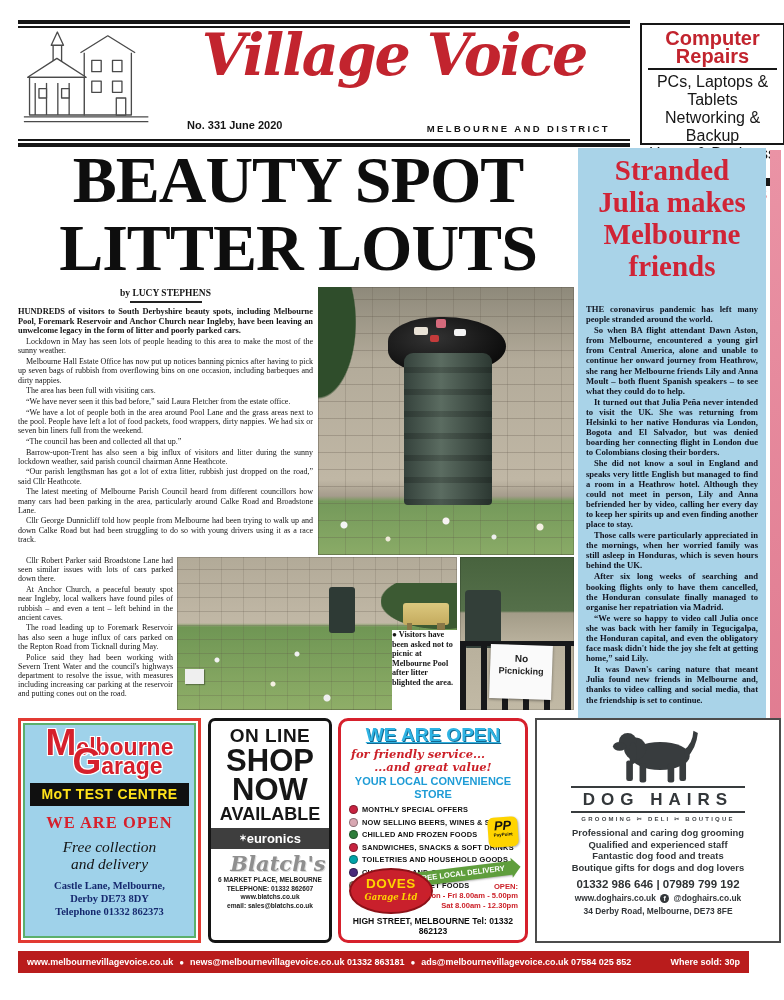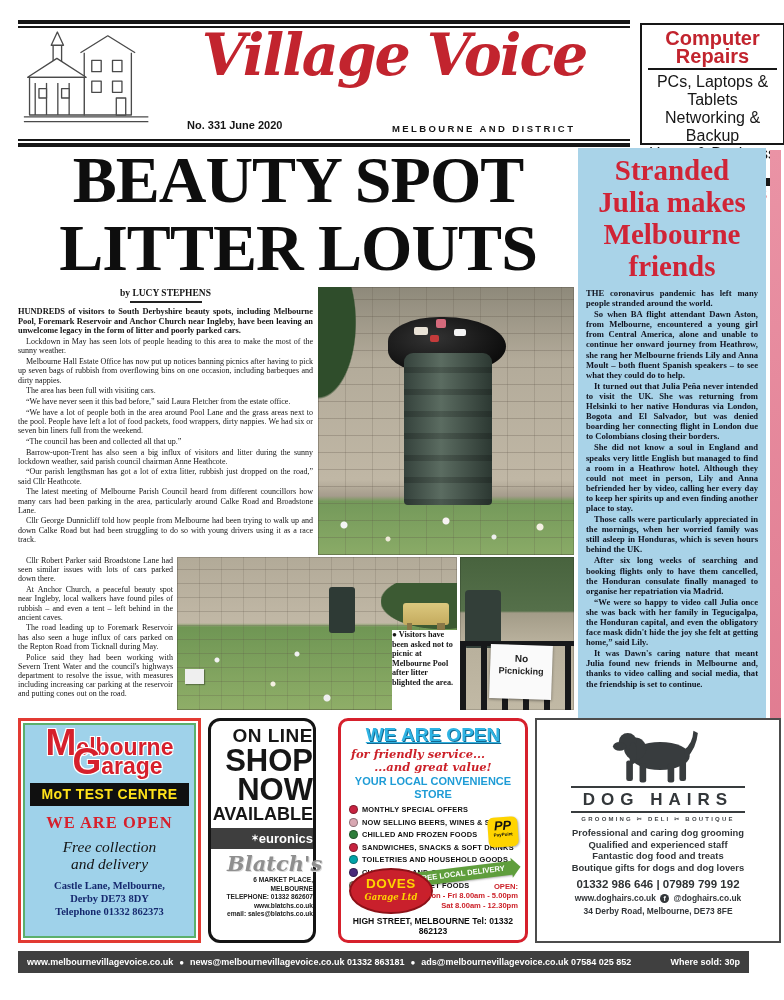--- a/index.html
+++ b/index.html
@@ -5,21 +5,21 @@
   html,body{margin:0;padding:0;background:#e9e9e9;}
   #page{position:relative;width:784px;height:1000px;background:#ffffff;overflow:hidden;
         font-family:"Liberation Sans",sans-serif;color:#161616;}
   .abs{position:absolute;}
 
   
   .rule{background:#171717;}
   #mast-title{left:158px;top:26px;width:472px;text-align:center;
     font:italic 700 57px/1 "DejaVu Serif",serif;color:#c2242e;letter-spacing:-2px;}
   #mast-issue{left:187px;top:119px;font:700 11px "Liberation Sans",sans-serif;}
-  #mast-region{left:392px;top:123px;width:230px;text-align:left;
+  #mast-region{left:380px;top:123px;width:230px;text-align:right;
     font:800 9.5px "Liberation Sans",sans-serif;letter-spacing:2.4px;}
   #mast-sketch{left:22px;top:30px;}
 
   
   #comp-ad{left:640px;top:23px;width:141px;height:118px;border:2px solid #161616;
     background:#fff;text-align:center;}
   .comp-title{font:800 20px/18px "Liberation Sans",sans-serif;color:#c2242e;margin-top:4px;}
   .comp-div{height:2px;background:#171717;margin:3px 6px;}
   .comp-green{font:800 9.5px/12px "Liberation Sans",sans-serif;color:#2f9140;}
   .comp-strap{background:#171717;color:#fff;font:700 5px/8px "Liberation Sans",sans-serif;margin:3px 4px 0;}
@@ -82,42 +82,42 @@
   .sign{left:30px;top:88px;width:62px;height:54px;background:#fafafa;transform:rotate(2deg);
     box-shadow:0 1px 3px rgba(0,0,0,.45);text-align:center;padding-top:8px;box-sizing:border-box;}
   .sign-l1{font:600 10px/12px "Liberation Sans",sans-serif;color:#222;}
   .sign-l2{font:600 9px/12px "Liberation Sans",sans-serif;color:#222;}
   #photo-caption{left:392px;top:630px;width:66px;height:84px;background:#fff;
     font:700 8.2px/9.6px "Liberation Serif",serif;text-align:left;}
 
   
   #sidebar{left:578px;top:148px;width:188px;height:614px;background:#a9d3e8;box-sizing:border-box;padding:6px 8px;}
   #sidebar-title div{font:700 29px/32px "Liberation Serif",serif;color:#d02436;text-align:center;}
-  #sidebar-text{margin-top:6px;font:700 8.6px/10.1px "Liberation Serif",serif;color:#10131f;text-align:justify;}
+  #sidebar-text{margin-top:22px;font:700 8.6px/10.1px "Liberation Serif",serif;color:#10131f;text-align:justify;}
   #sidebar-text p{margin:0 0 1px;text-indent:8px;}
   #sidebar-text p:first-child{text-indent:0;}
   #pink-strip{left:770px;top:150px;width:11px;height:612px;background:linear-gradient(180deg,#ea93a5,#e07b90);}
 
   
   .ad{box-sizing:border-box;background:#fff;}
   #ad-garage{left:18px;top:718px;width:183px;height:225px;border:3px solid #e23a32;}
   .garage-in{position:absolute;inset:2px;border:2px solid #5bb06c;background:#9fd2ea;text-align:center;}
   .mg-line{font:900 23px/24px "Liberation Sans",sans-serif;color:#d6202c;
     text-shadow:-1px -1px 0 #fff,1px -1px 0 #fff,-1px 1px 0 #fff,1px 1px 0 #fff;}
   .mg-big{font-size:37px;}
   .mg-line2{margin-top:-9px;padding-left:16px;}
   .mot{background:#101010;color:#ffe21a;font:900 14px/15px "Liberation Sans",sans-serif;
     padding:4px 0;margin:5px 5px 0;letter-spacing:.4px;}
   .gopen{margin-top:7px;font:900 16.5px "Liberation Serif",serif;color:#d6202c;letter-spacing:1px;}
   .freecol{margin-top:5px;font:italic 400 15.5px/17px "Liberation Serif",serif;color:#141414;}
   .gaddr{margin-top:7px;}
   .gaddr div{font:700 10.5px/13px "Liberation Serif",serif;color:#16296e;}
 
-  #ad-online{left:208px;top:718px;width:108px;height:225px;border:3px solid #141414;border-radius:12px;
-    text-align:right;padding-top:5px;}
+  #ad-online{left:208px;top:718px;width:124px;height:225px;border:3px solid #141414;border-radius:7px;
+    text-align:center;padding-top:5px;}
   .on1{font:900 19px/20px "Liberation Sans",sans-serif;letter-spacing:.5px;}
   .on2{font:900 31px/29px "Liberation Sans",sans-serif;}
   .on3{font:900 31px/29px "Liberation Sans",sans-serif;}
   .on4{font:900 18px/20px "Liberation Sans",sans-serif;}
   .euro{background:#3e3e3e;color:#fff;font:700 13px/20px "Liberation Sans",sans-serif;margin:4px 0 3px;}
   .euro-star{font-size:9px;vertical-align:2px;}
   .blatchs{font:italic 700 21px/24px "DejaVu Serif",serif;color:#8f8f8f;text-shadow:1px 1px 0 #dcdcdc;padding-left:16px;}
   .oaddr div{font:700 6.6px/8.6px "Liberation Sans",sans-serif;color:#222;}
 
   #ad-store{left:338px;top:718px;width:190px;height:225px;border:3px solid #d6202c;border-radius:10px;overflow:hidden;}
@@ -155,21 +155,21 @@
   .dh-sub{font:700 6px "Liberation Sans",sans-serif;letter-spacing:2.2px;color:#44484b;margin-top:2px;}
   .dh-lines{margin-top:5px;}
   .dh-lines div{font:700 9.4px/11.6px "Liberation Sans",sans-serif;color:#33373a;}
   .dh-phone{margin-top:5px;font:800 11.5px "Liberation Sans",sans-serif;color:#2e3234;}
   .dh-web{margin-top:3px;font:700 8.4px "Liberation Sans",sans-serif;color:#33373a;}
   .fb{display:inline-block;width:9px;height:9px;border-radius:50%;background:#33373a;color:#fff;
     font:700 7px/9px "Liberation Sans",sans-serif;text-align:center;margin:0 2px;}
   .dh-addr{margin-top:3px;font:700 8.4px "Liberation Sans",sans-serif;color:#33373a;}
 
   
-  #footer{left:18px;top:951px;width:731px;height:22px;background:#404040;color:#fff;display:flex;
+  #footer{left:18px;top:951px;width:731px;height:22px;background:#b91c1c;color:#fff;display:flex;
     align-items:center;padding:0 9px;box-sizing:border-box;font:800 9px "Liberation Sans",sans-serif;gap:6px;}
   #footer .sep{font-size:8px;}
   #footer .grow{flex:1;}
 </style>
 </head>
 <body>
 
 <div id="page">
 
   <div class="abs rule" style="left:18px;top:20px;width:612px;height:3.5px;"></div>

